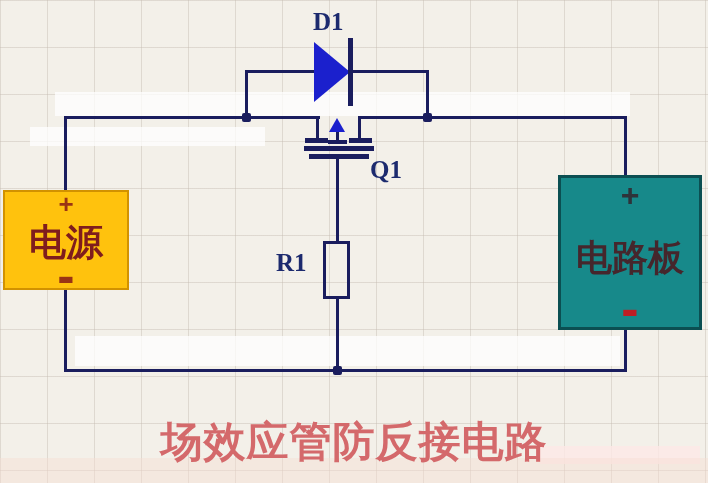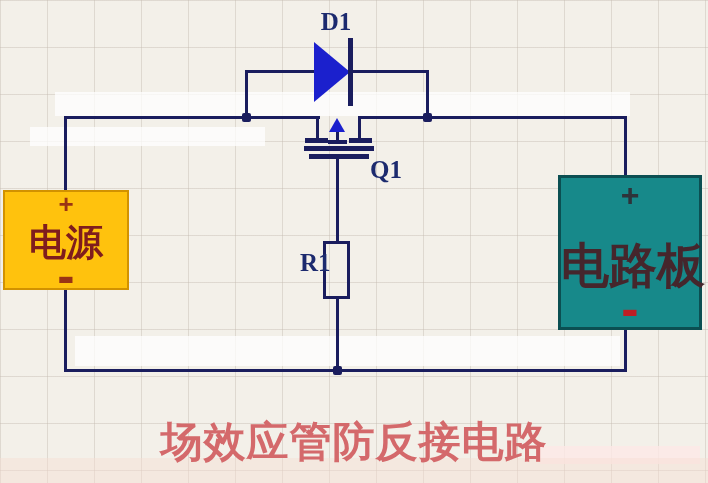--- a/index.html
+++ b/index.html
@@ -86,21 +86,21 @@
     position: absolute; left: 0; right: 0; top: 0px;
     font-size: 28px; font-weight: 700; line-height: 26px;
   }
   .power-box .term-plus { color: #9a3414; font-size: 26px; line-height: 24px; }
   .board-box .term-plus { color: #2e333a; font-size: 32px; line-height: 34px; }
   .term-name {
     position: absolute; left: 0; right: 0;
     font-weight: 700; white-space: nowrap;
   }
   .power-box .term-name { top: 26px; font-size: 37px; color: #7f1d1d; }
-  .board-box .term-name { top: 56px; font-size: 48px; color: #45262c; }
+  .board-box .term-name { top: 56px; font-size: 36px; color: #45262c; }
   .term-minus {
     position: absolute; left: 0; right: 0;
     font-size: 52px; font-weight: 700; line-height: 14px;
   }
   .power-box .term-minus { bottom: 6px; color: #9a3414; }
   .board-box .term-minus { bottom: 12px; color: #be1e24; }
 
   
   .caption {
     position: absolute; left: 160px; top: 414px; width: 388px;
@@ -152,23 +152,23 @@
   <div class="bar" style="left:309px; top:154px; width:60px; height:5px;"></div>
   <div class="wire v" style="left:336px; top:157px; height:85px;"></div>
 
   <div class="resistor-box"></div>
   <div class="wire v" style="left:336px; top:298px; height:74px;"></div>
 
   <div class="dot" style="left:242px; top:113px;"></div>
   <div class="dot" style="left:423px; top:113px;"></div>
   <div class="dot" style="left:333px; top:366px;"></div>
 
-  <div class="ref-label" style="left:313px; top:8px; width:46px; text-align:center;">D1</div>
+  <div class="ref-label" style="left:313px; top:8px; width:46px; ">D1</div>
   <div class="ref-label" style="left:370px; top:156px;">Q1</div>
-  <div class="ref-label" style="left:300px; top:249px;">R1</div>
+  <div class="ref-label" style="left:276px; top:249px;">R1</div>
 
   <div class="term-box power-box">
     <div class="term-plus">+</div>
     <div class="term-name">电源</div>
     <div class="term-minus">-</div>
   </div>
 
   <div class="term-box board-box">
     <div class="term-plus">+</div>
     <div class="term-name">电路板</div>

